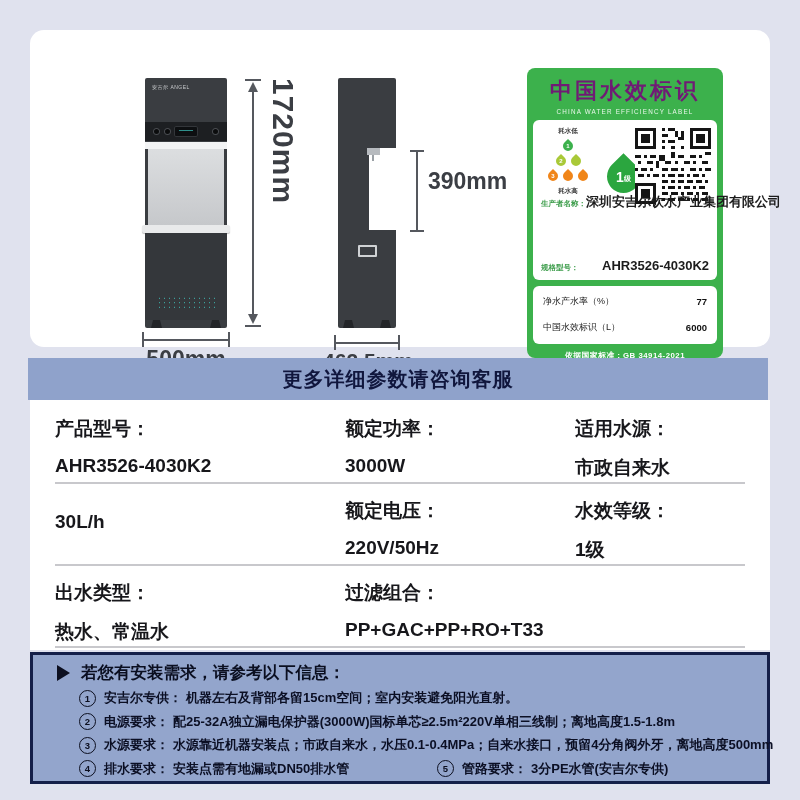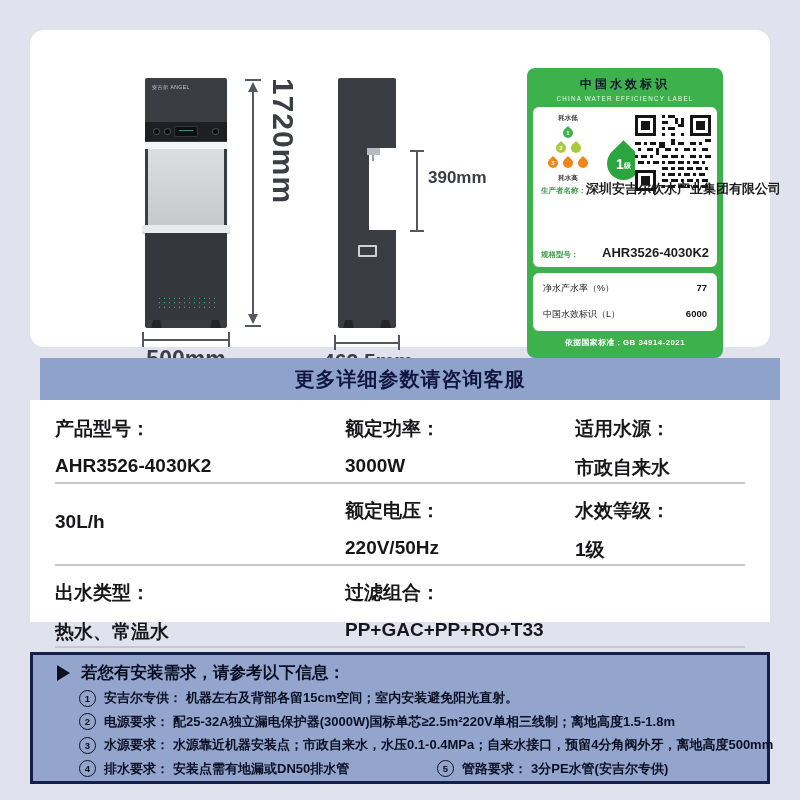--- a/index.html
+++ b/index.html
@@ -25,64 +25,64 @@
   .fv-cabinet{position:absolute;left:0;top:155px;width:100%;height:87px;background:#34373b;border-radius:0 0 2px 2px;}
   .fv-dots{position:absolute;left:12px;top:218px;width:58px;height:13px;background-image:radial-gradient(#3ec8c1 .8px,transparent 1px);background-size:5px 4.5px;}
   .foot{position:absolute;bottom:0;width:11px;height:8px;background:#232528;clip-path:polygon(18% 0,82% 0,100% 100%,0 100%);}
 
   
   .dim-line{position:absolute;}
   .dim-text{position:absolute;color:#3b3e44;font-weight:bold;}
   .dim-1720{left:236px;top:48px;height:250px;display:flex;align-items:center;writing-mode:vertical-rl;font-size:30px;letter-spacing:1px;}
   .dim-500{left:108px;top:316px;width:96px;text-align:center;font-size:23px;}
   .dim-4625{left:288px;top:319px;width:100px;text-align:center;font-size:21px;}
-  .dim-390{left:398px;top:138px;font-size:17px;}
+  .dim-390{left:398px;top:138px;font-size:23px;}
 
   
   .side{position:absolute;left:308px;top:48px;width:58px;height:250px;}
   .sv-body{position:absolute;inset:0;background:#3a3d41;border-radius:2px;}
   .sv-notch{position:absolute;right:0;top:70px;width:27px;height:82px;background:#fff;}
   .sv-spout{position:absolute;right:16px;top:70px;width:13px;height:7px;background:#b7bbbf;}
   .sv-spout:after{content:"";position:absolute;left:5px;top:7px;width:2px;height:6px;background:#9aa0a5;}
   .sv-handle{position:absolute;left:20px;top:167px;width:15px;height:8px;border:2px solid #cfd2d4;border-radius:1px;}
 
   
   .wel{position:absolute;left:497px;top:38px;width:196px;height:290px;background:#3cb14c;border-radius:8px;box-sizing:border-box;padding:5px 6px;}
-  .wel-title{color:#0f172a;font-weight:bold;font-size:12px;letter-spacing:3px;text-align:center;margin-top:3px;white-space:nowrap;}
+  .wel-title{color:#701a75;font-weight:bold;font-size:22px;letter-spacing:3px;text-align:center;margin-top:3px;white-space:nowrap;}
   .wel-sub{color:#e8f7ea;font-size:6.3px;letter-spacing:1.2px;text-align:center;margin-top:2px;}
   .wel-panel{background:#fff;border-radius:6px;}
   .wel-p1{position:relative;margin-top:5px;height:160px;}
   .wel-scale{position:absolute;left:4px;top:7px;width:62px;text-align:center;}
   .scale-cap{font-size:6.5px;font-weight:bold;color:#3a3a3a;}
   .p-row{display:flex;justify-content:center;gap:5px;margin-top:5px;}
   .drop{display:inline-block;border-radius:0 50% 50% 50%;transform:rotate(45deg);position:relative;}
   .drop>span{position:absolute;inset:0;display:flex;align-items:center;justify-content:center;transform:rotate(-45deg);color:#fff;font-weight:bold;font-size:6px;}
   .d-sm{width:10px;height:10px;}
   .d-g{background:#3cb14c;} .d-y{background:#a9c938;} .d-o{background:#f08519;}
   .grade-wrap{position:absolute;left:74px;top:40px;}
   .grade-drop{width:33px;height:33px;background:#2ba63f;border-radius:0 50% 50% 50%;transform:rotate(45deg);position:relative;}
   .grade-drop>span{position:absolute;inset:0;display:flex;align-items:center;justify-content:center;transform:rotate(-45deg);color:#fff;font-weight:bold;}
   .grade-drop .b1{font-size:14px;} .grade-drop .b2{font-size:7px;margin-top:4px;}
   .wel-qr{position:absolute;right:6px;top:8px;width:76px;height:76px;}
   .wel-fields{position:absolute;left:8px;right:8px;bottom:7px;}
   .wel-frow{display:flex;justify-content:space-between;align-items:baseline;margin-top:7px;}
   .wel-flabel{font-size:7.5px;color:#3f9e4d;font-weight:bold;white-space:nowrap;margin-top:45px;}
   .wel-fvalue{font-size:13px;color:#1c1c1c;font-weight:bold;white-space:nowrap;}
   .wel-p2{margin-top:6px;height:58px;box-sizing:border-box;padding:9px 10px 0 10px;}
-  .wel-mrow{display:flex;justify-content:space-between;align-items:flex-start;}
+  .wel-mrow{display:flex;justify-content:space-between;align-items:center;}
   .wel-mrow+.wel-mrow{margin-top:13px;}
   .wel-mlabel{font-size:9px;color:#222;}
   .wel-mvalue{font-size:9.5px;color:#111;font-weight:bold;}
   .wel-foot{margin-top:6px;text-align:center;color:#fff;font-size:7.8px;font-weight:bold;letter-spacing:.5px;}
 
   
-  .sec-head{position:absolute;left:40px;top:358px;width:740px;height:42px;background:#8fa2cb;display:flex;align-items:center;justify-content:center;font-size:20px;font-weight:bold;color:#10163d;letter-spacing:1px;}
-
-  
-  .spec{position:absolute;left:30px;top:400px;width:740px;height:222px;background:#fff;box-sizing:border-box;padding-top:2px;}
+  .sec-head{position:absolute;left:28px;top:358px;width:740px;height:42px;background:#8fa2cb;display:flex;align-items:center;justify-content:center;font-size:20px;font-weight:bold;color:#10163d;letter-spacing:1px;}
+
+  
+  .spec{position:absolute;left:30px;top:400px;width:740px;height:250px;background:#fff;box-sizing:border-box;padding-top:2px;}
   .spec-row{box-sizing:border-box;height:82px;margin:0 25px;padding:14px 0 0 0;border-bottom:2px solid #c8c8cc;display:grid;grid-template-columns:290px 230px 1fr;}
   .spec-row.two{grid-template-columns:290px 1fr;}
   .spec-row:last-child{border-bottom:2px solid #c8c8cc;}
   .cell-label{font-size:19px;font-weight:bold;color:#17171b;}
   .cell-value{font-size:19px;font-weight:bold;color:#17171b;margin-top:13px;}
 
   
   .install{position:absolute;left:30px;top:652px;width:740px;height:132px;background:#93a5cc;border:3px solid #141f49;box-sizing:border-box;}
   .inst-title{display:flex;align-items:center;margin:7px 0 0 24px;font-size:16.5px;font-weight:bold;color:#0a0e20;}
   .tri{width:0;height:0;border-top:8px solid transparent;border-bottom:8px solid transparent;border-left:13px solid #0c0f20;margin-right:11px;}

